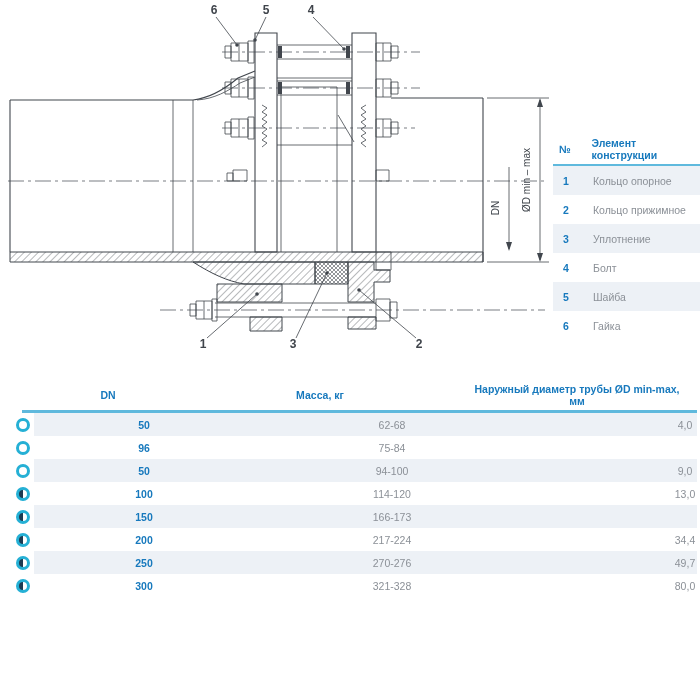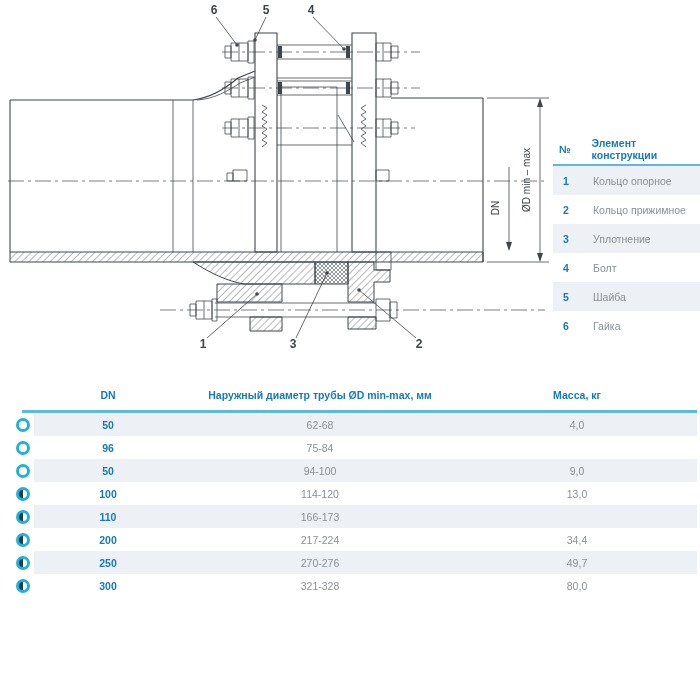--- a/index.html
+++ b/index.html
@@ -25,21 +25,21 @@
   .lg-row{height:29px;display:flex;align-items:center;}
   .lg-row.shade{background:#edf1f6;}
   .lg-row .lg-num{width:40px;padding-left:10px;box-sizing:border-box;color:#1779bd;font-weight:700;}
   .lg-label{color:#8b9097;}
   
   .spec{position:absolute;left:0;top:383px;width:700px;font-size:10.5px;}
   .sp-head{display:grid;grid-template-columns:46px 124px 300px 214px;height:24px;
            align-items:center;font-weight:700;color:#1779bd;text-align:center;}
   .sp-rule{height:3px;background:#5fb9dd;margin:3px 3px 0 22px;}
   .sp-row{display:grid;grid-template-columns:46px 124px 300px 214px;height:23px;
-          align-items:center;text-align:center;position:relative;}
+          align-items:center;text-align:center;position:relative;gap:36px;}
   .sp-row.shade::before{content:'';position:absolute;left:34px;right:3px;top:0;bottom:0;background:#edf1f6;}
   .sp-row>*{position:relative;}
   .sp-dn{color:#1779bd;font-weight:700;}
   .sp-val{color:#8b9097;}
   .icon-cell{display:flex;justify-content:center;align-items:center;}
   .ring{width:8px;height:8px;border-radius:50%;border:3px solid #25b0d5;background:#fff;}
   [data-icon="half-ring"] .ring{background:linear-gradient(90deg,#1d3b52 50%,#fff 50%);}
 </style>
 </head>
 <body>
@@ -204,22 +204,22 @@
     <div class="lg-row">
       <span class="lg-num">6</span>
       <span class="lg-label">Гайка</span>
     </div>
   </div>
 
   <div class="spec">
     <div class="sp-head">
       <span></span>
       <span>DN</span>
+      <span>Масса, кг</span>
       <span>Наружный диаметр трубы ØD min-max, мм</span>
-      <span>Масса, кг</span>
     </div>
     <div class="sp-rule"></div>
 
     <div class="sp-row shade" data-icon="open-ring">
       <span class="icon-cell">
           <span class="ring"></span>
         </span>
       <span class="sp-dn">50</span>
       <span class="sp-val">62-68</span>
       <span class="sp-val">4,0</span>
@@ -244,21 +244,21 @@
           <span class="ring"></span>
         </span>
       <span class="sp-dn">100</span>
       <span class="sp-val">114-120</span>
       <span class="sp-val">13,0</span>
     </div>
     <div class="sp-row shade" data-icon="half-ring">
       <span class="icon-cell">
           <span class="ring"></span>
         </span>
-      <span class="sp-dn">110</span>
+      <span class="sp-dn">150</span>
       <span class="sp-val">166-173</span>
     </div>
     <div class="sp-row" data-icon="half-ring">
       <span class="icon-cell">
           <span class="ring"></span>
         </span>
       <span class="sp-dn">200</span>
       <span class="sp-val">217-224</span>
       <span class="sp-val">34,4</span>
     </div>

